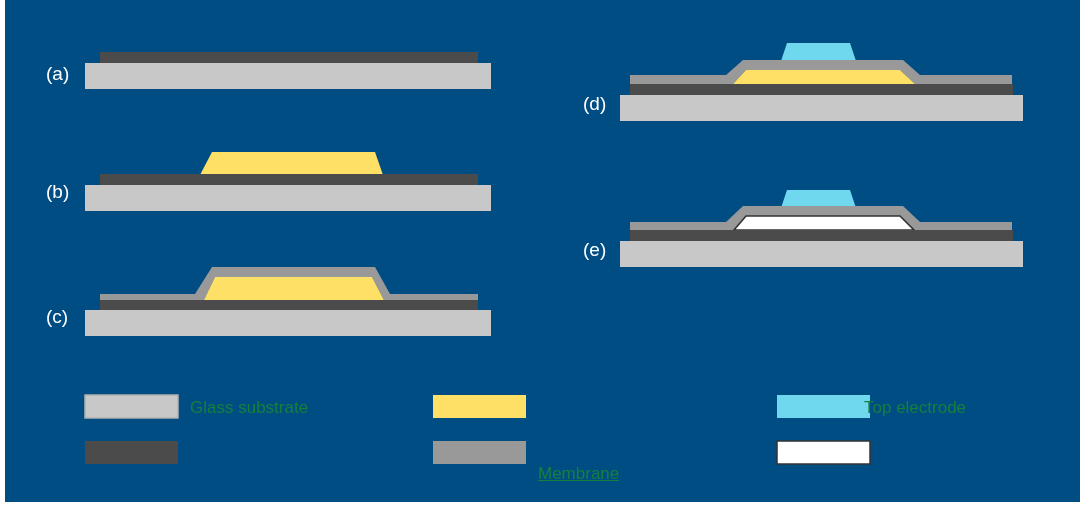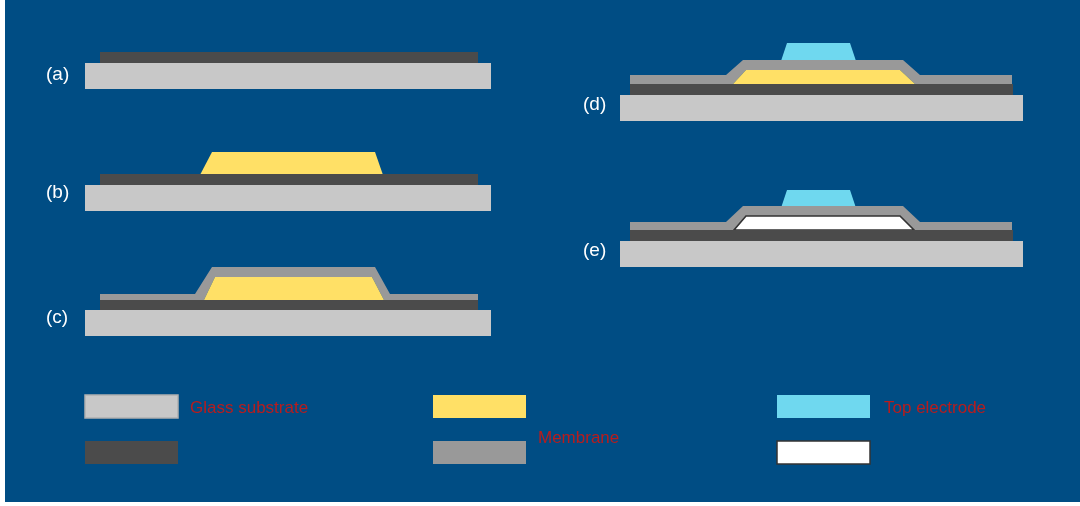--- a/index.html
+++ b/index.html
@@ -33,21 +33,21 @@
   .step-label {
     position: absolute;
     color: #ffffff;
     font-size: 19px;
     font-family: "Liberation Sans", sans-serif;
     letter-spacing: 0px;
     white-space: nowrap;
   }
   .legend-label {
     position: absolute;
-    color: #b91c1c;
+    color: #15803d;
     font-size: 17px;
     font-family: "Liberation Sans", sans-serif;
     white-space: nowrap;
   }
 </style>
 </head>
 <body>
 
 <div id="figure">
 
@@ -101,16 +101,16 @@
     </g>
   </svg>
 
   <div class="step-label" style="left:46px; top:63px;">(a)</div>
   <div class="step-label" style="left:46px; top:181px;">(b)</div>
   <div class="step-label" style="left:46px; top:306px;">(c)</div>
   <div class="step-label" style="left:583px; top:93px;">(d)</div>
   <div class="step-label" style="left:583px; top:239px;">(e)</div>
 
   <div class="legend-label" style="left:190px; top:398px;">Glass substrate</div>
-  <div class="legend-label" style="left:538px; top:428px;">Membrane</div>
-  <div class="legend-label" style="left:884px; top:398px;">Top electrode</div>
+  <div class="legend-label" style="left:538px; top:464px;text-decoration:underline;">Membrane</div>
+  <div class="legend-label" style="left:864px; top:398px;">Top electrode</div>
 
 </div>
 
 </body></html>

